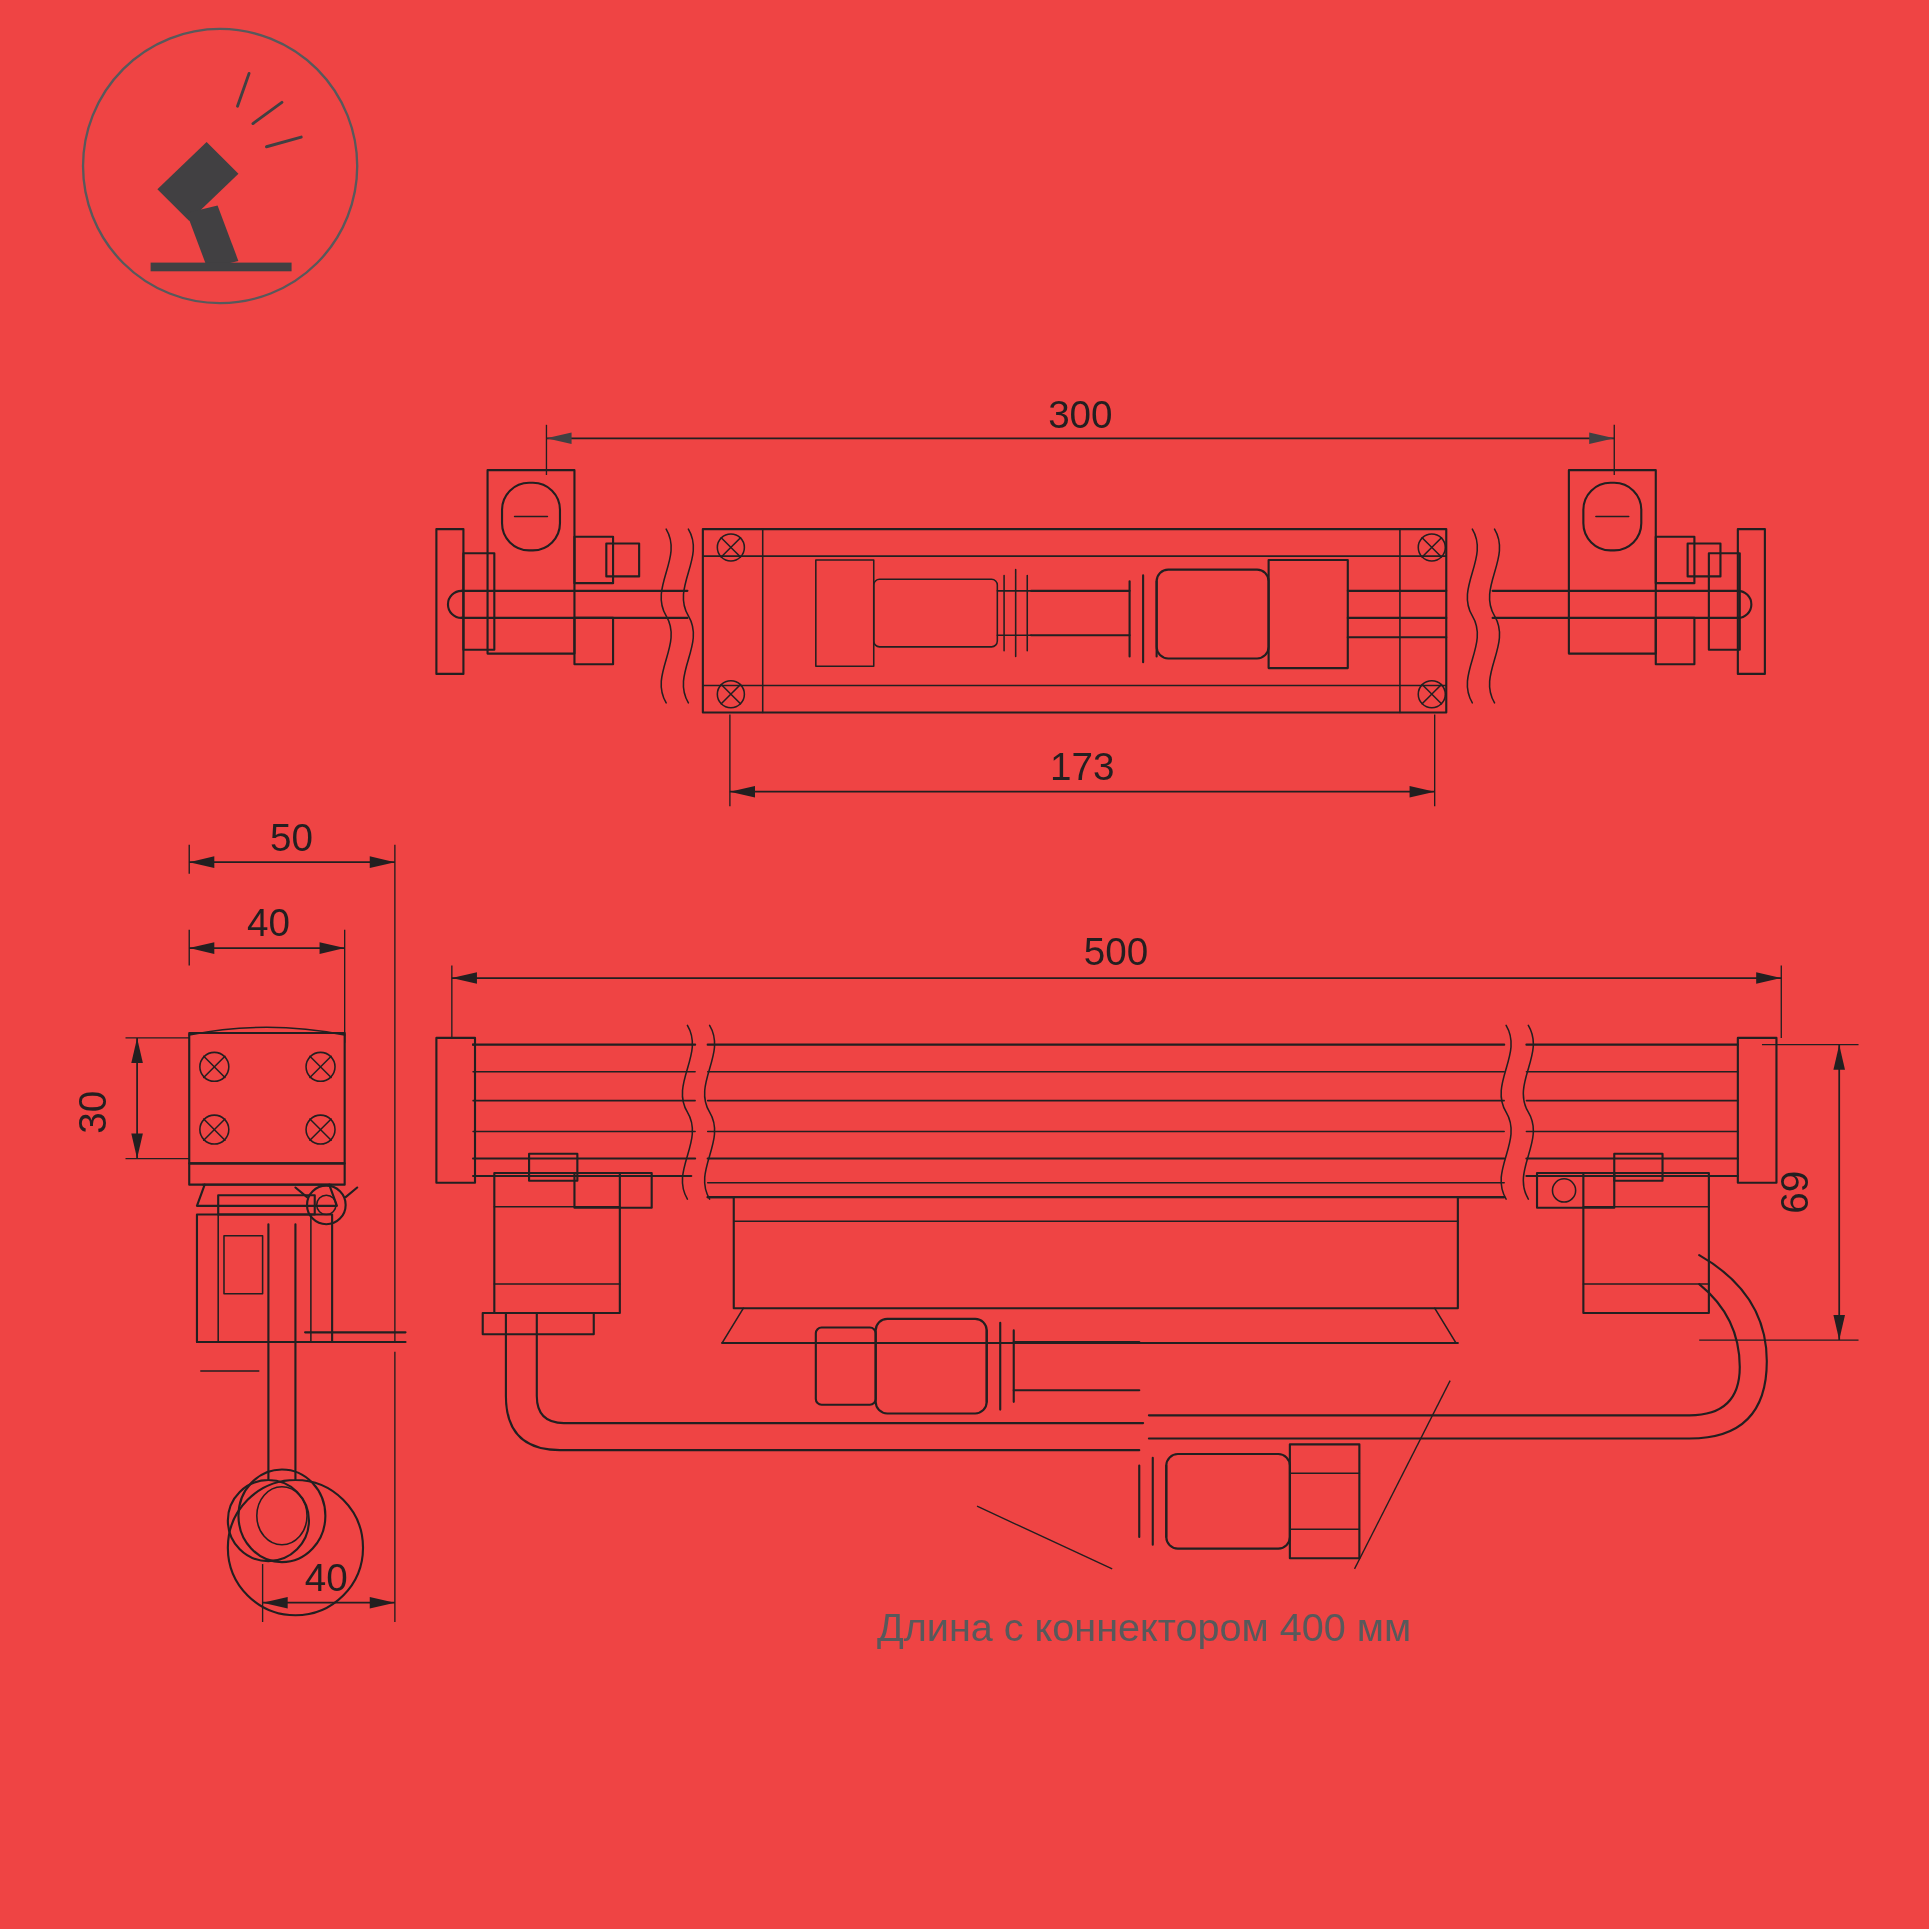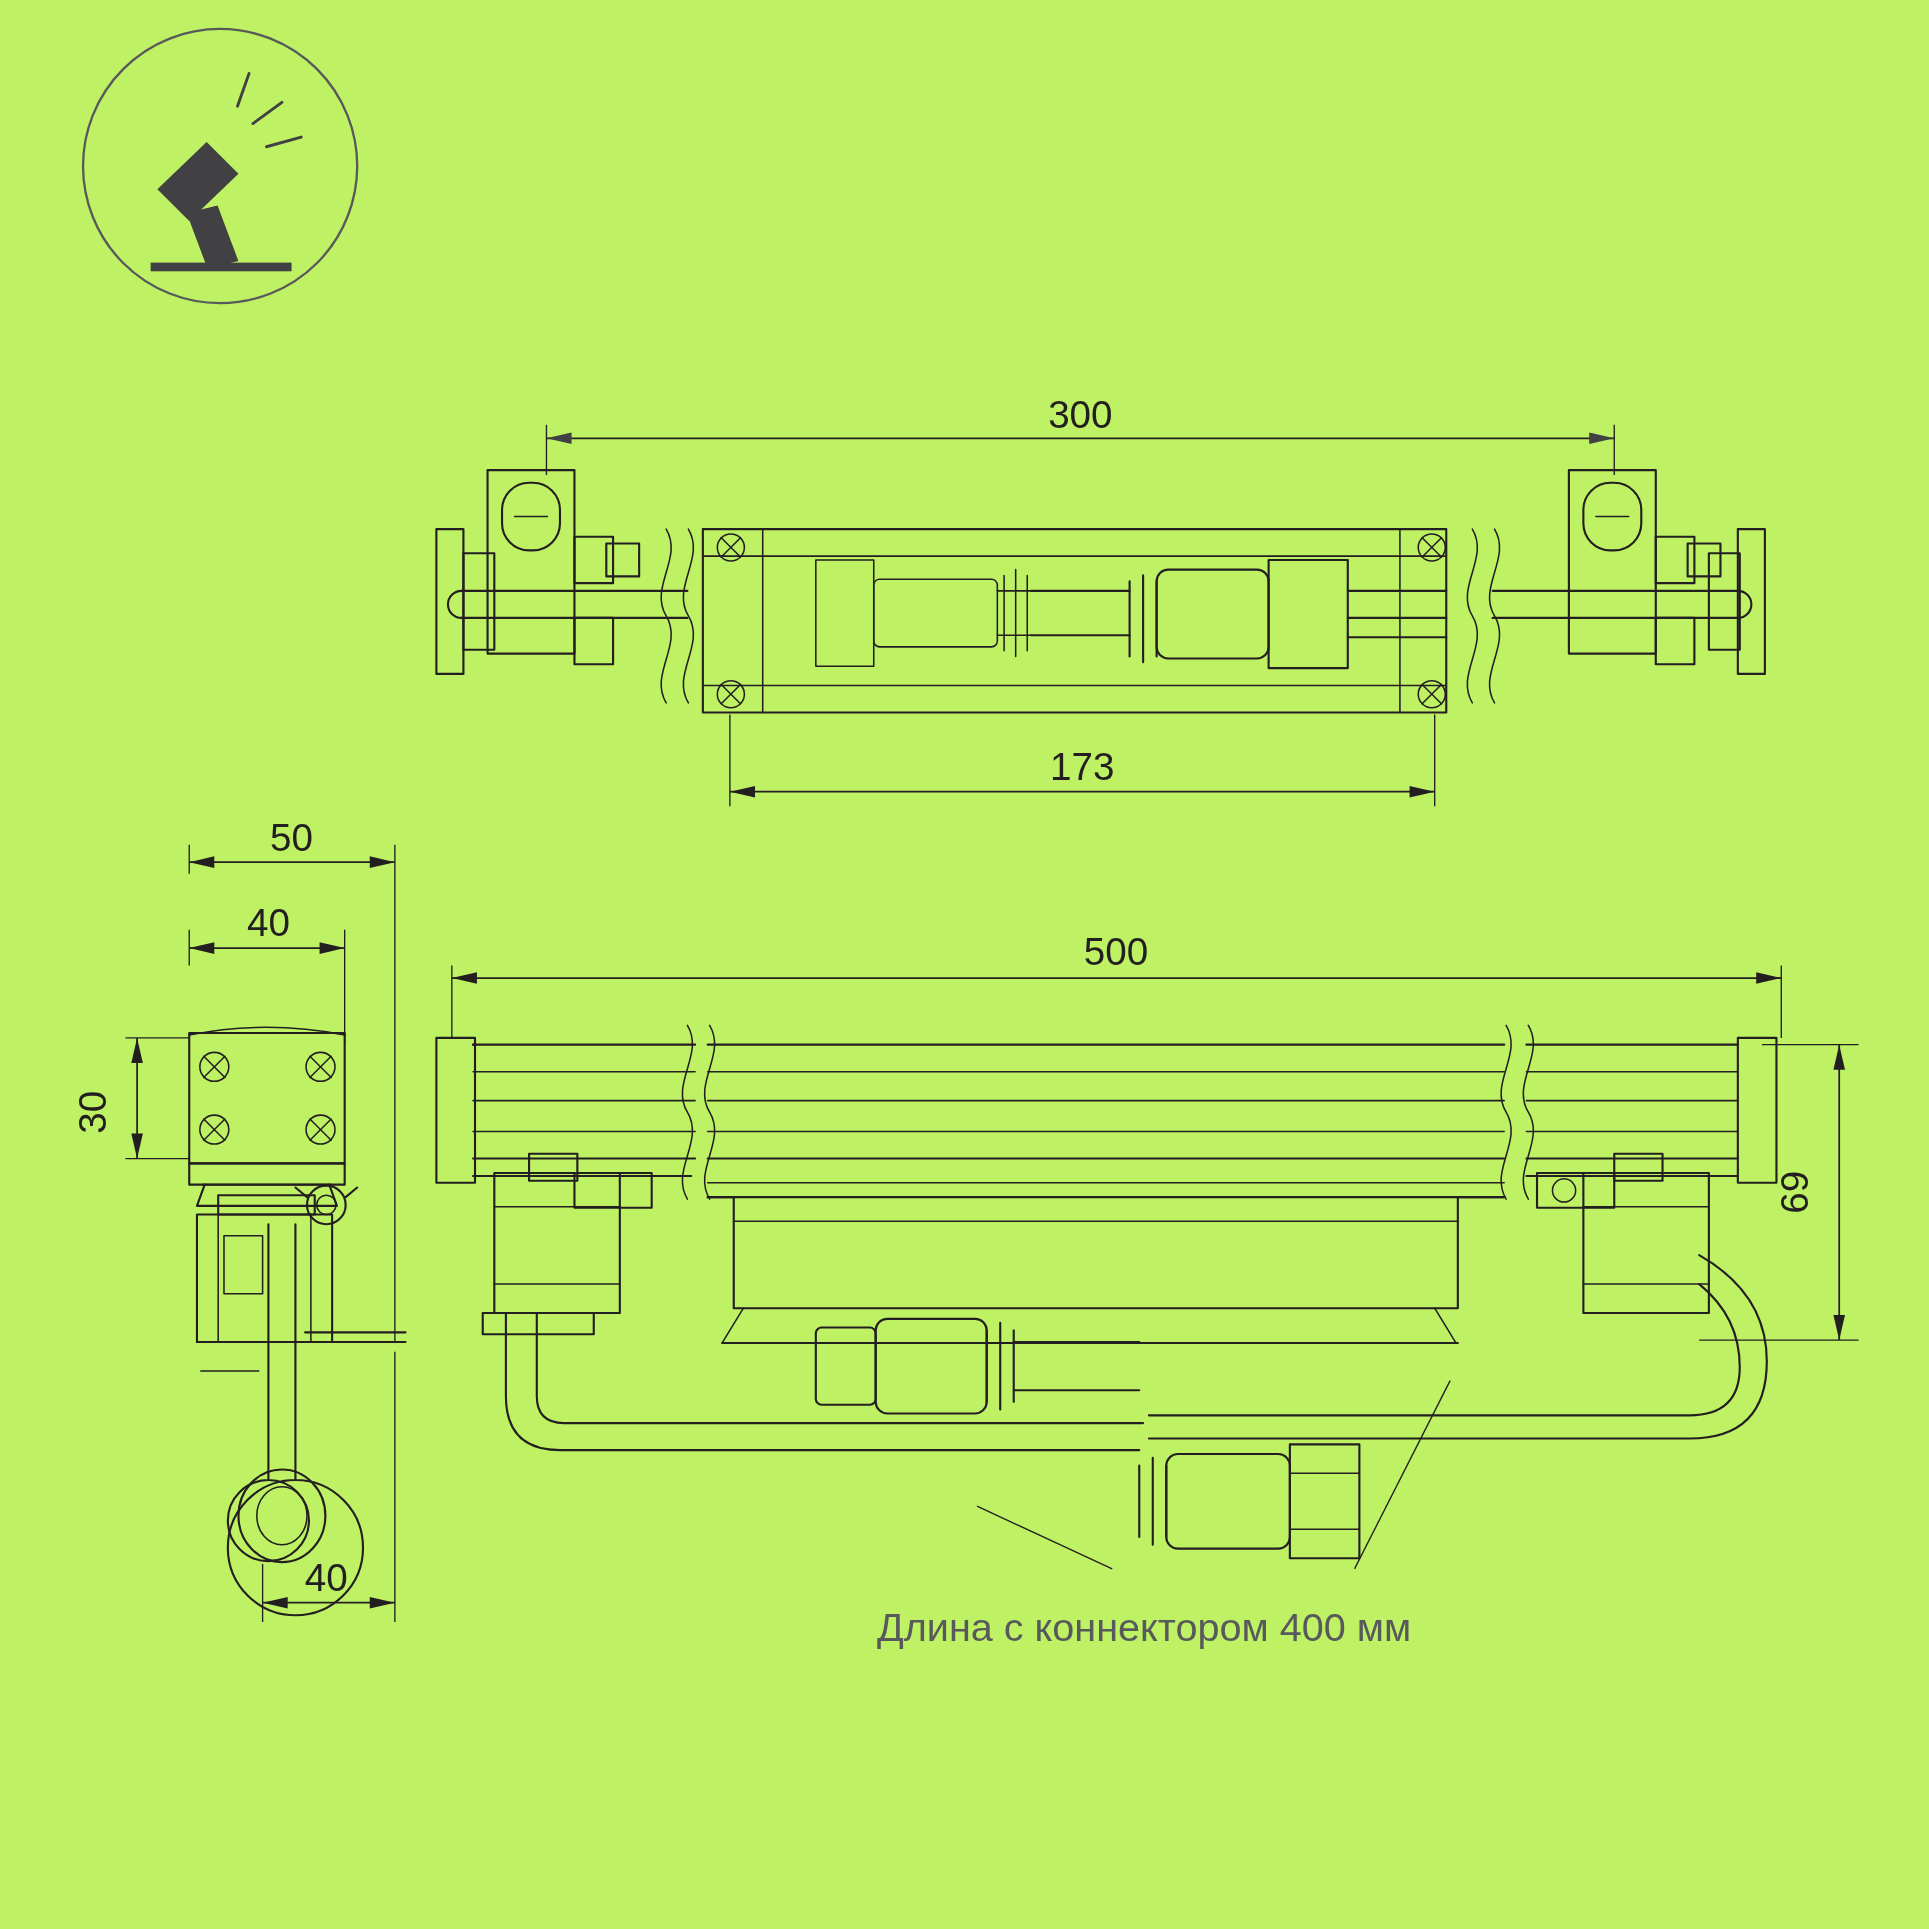--- a/index.html
+++ b/index.html
@@ -7,21 +7,21 @@
     padding: 0;
     background: #ffffff;
   }
   body {
     font-family: "Liberation Sans", sans-serif;
   }
   #sheet {
     position: relative;
     width: 1929px;
     height: 1929px;
-    background: #bef264;
+    background: #ef4444;
     overflow: hidden;
   }
   #drawing {
     position: absolute;
     left: 0;
     top: 0;
     width: 1929px;
     height: 1929px;
   }
   .dim-text {

